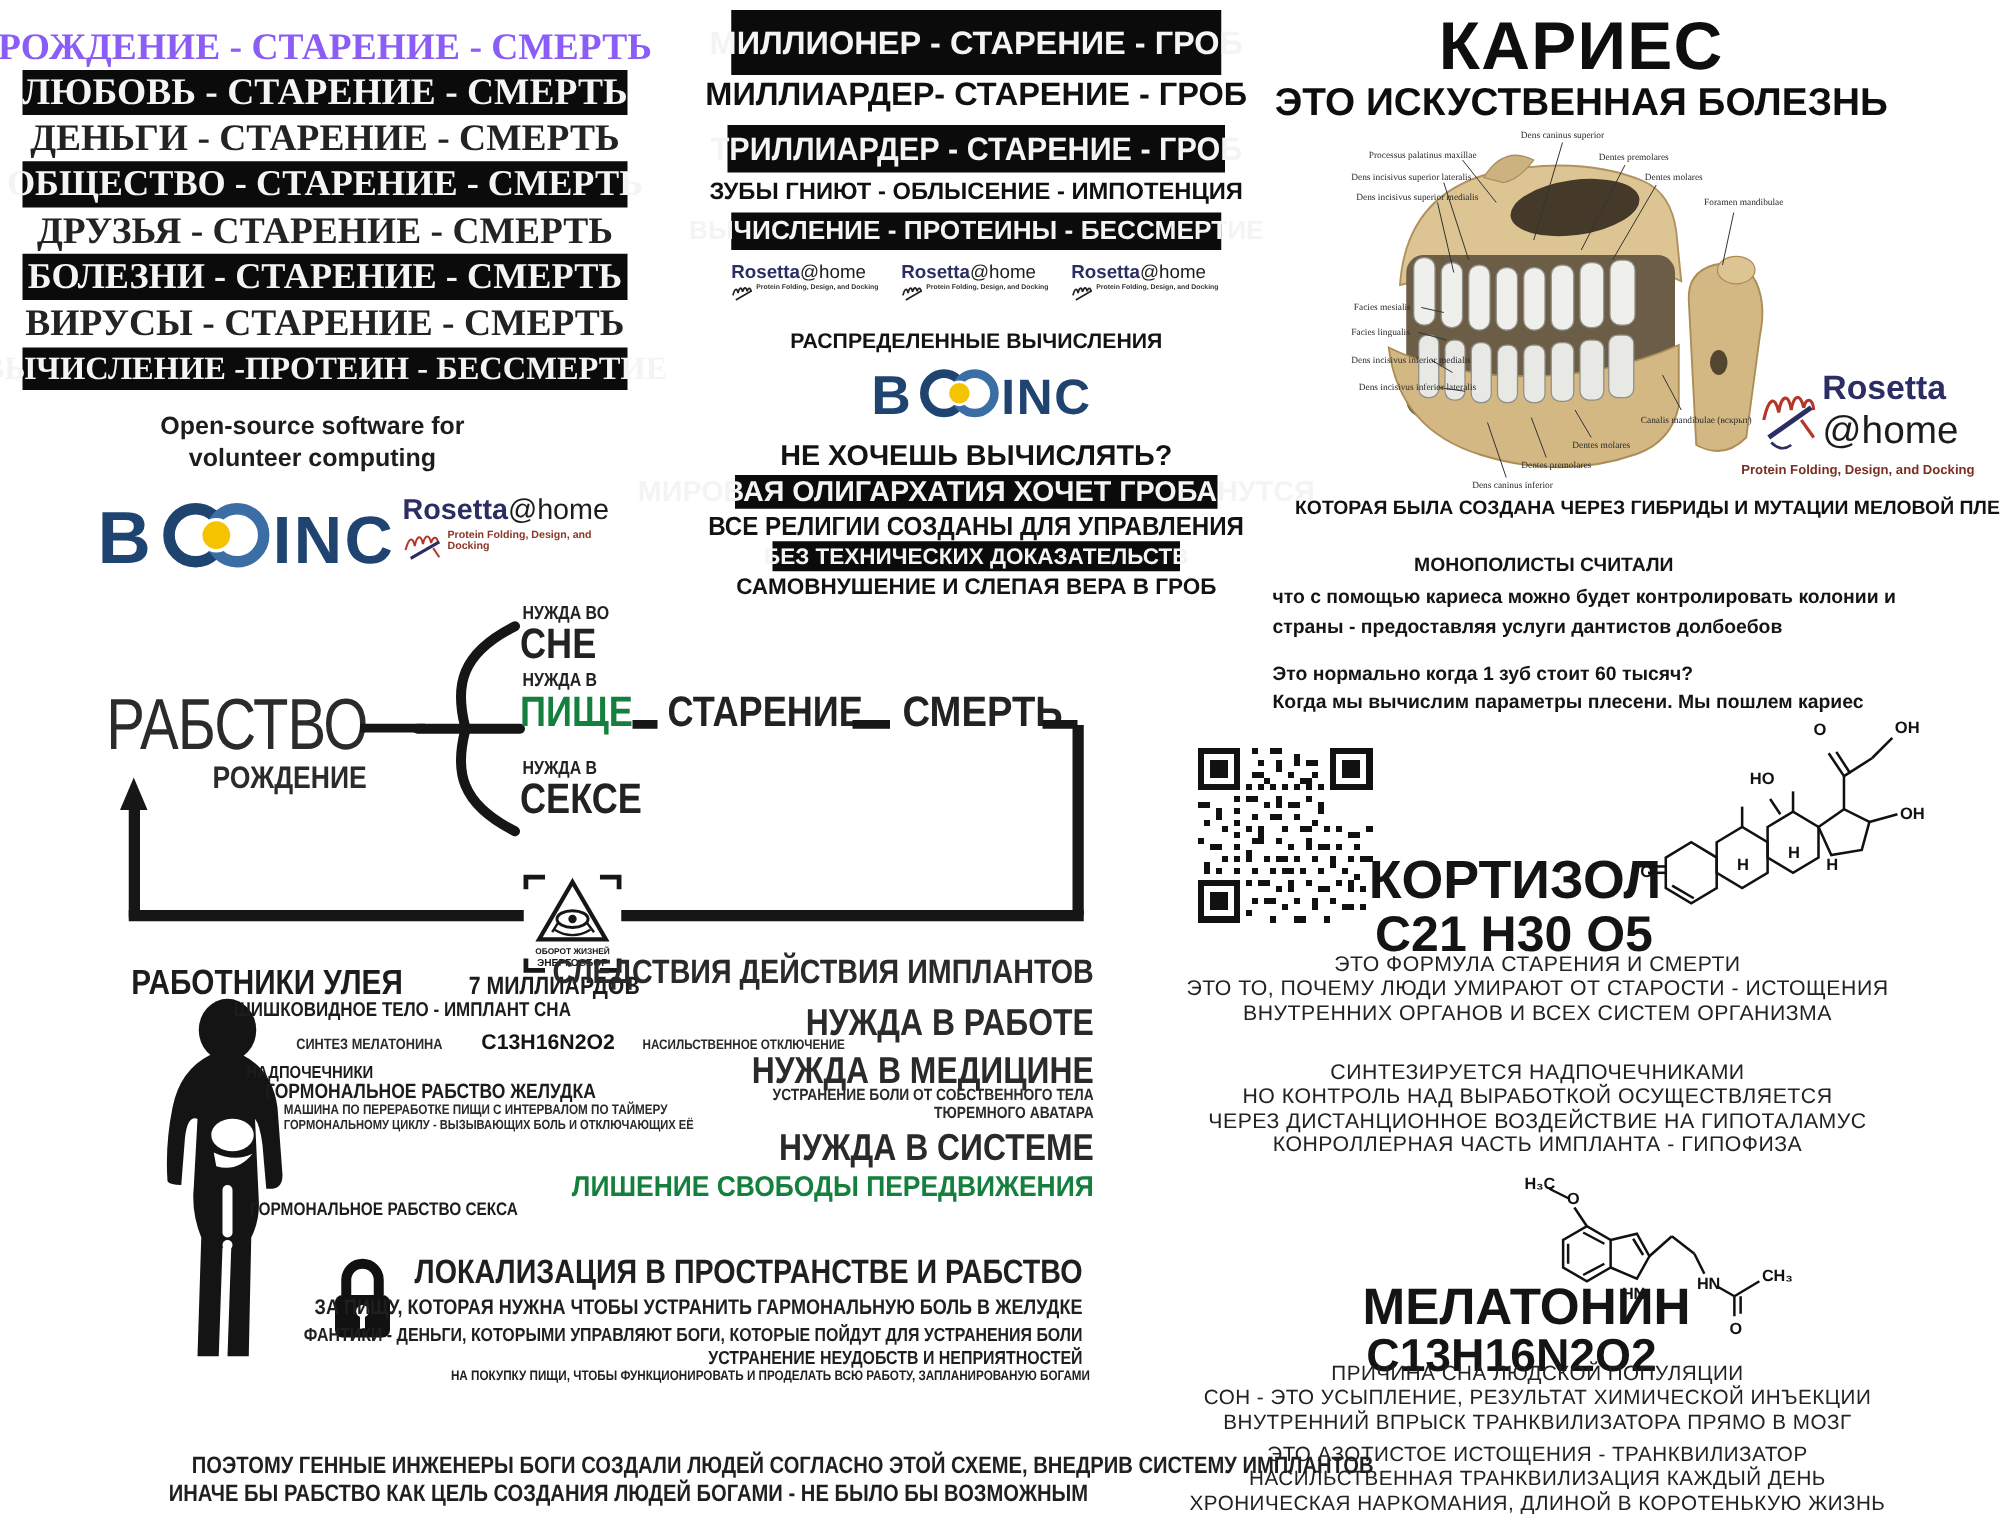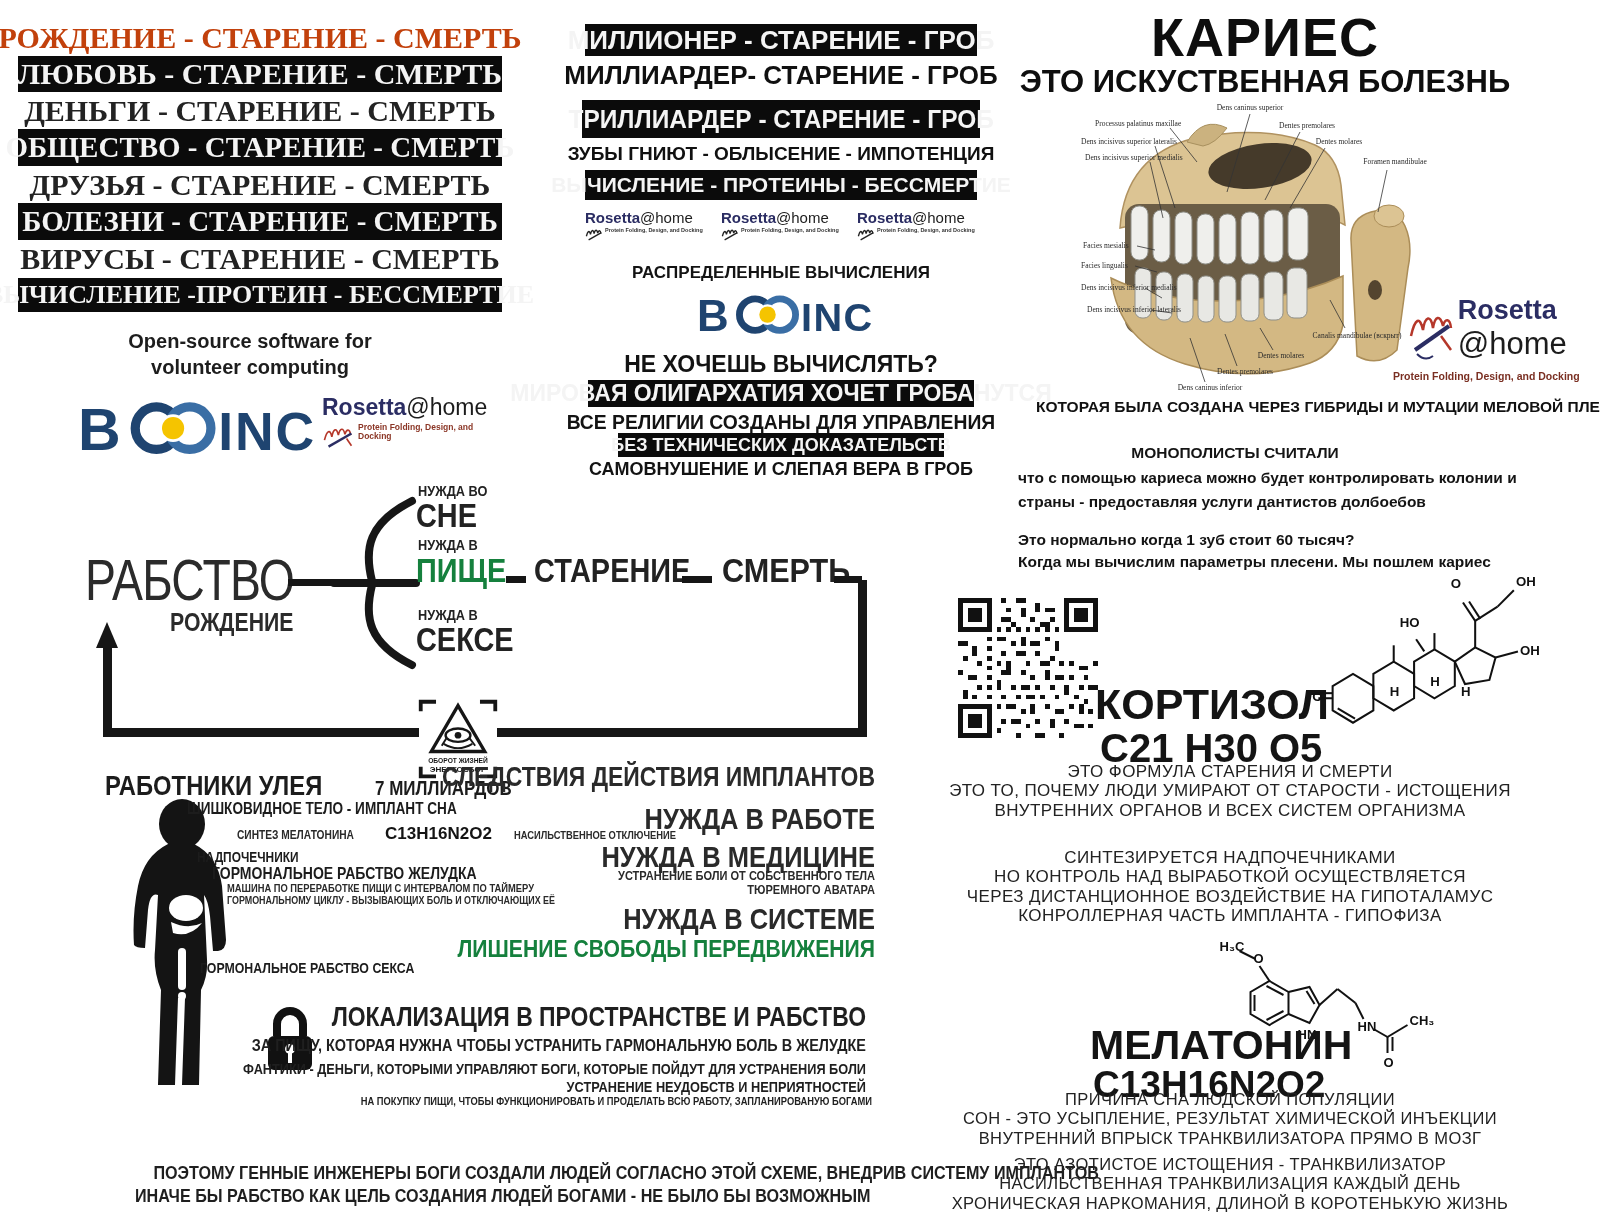--- a/index.html
+++ b/index.html
@@ -25,21 +25,21 @@
   svg{display:block;overflow:visible}
   .jlabel{font-size:7.5px;fill:#2a2a2a;font-family:"Liberation Serif",serif}
   .atom{font-size:13px;fill:#111;font-weight:700;font-family:"Liberation Sans",sans-serif}
 </style>
 </head>
 <body>
 
 <div class="page">
 
   <div class="abs" style="left:18px;top:20px;width:484px">
-    <div class="rowc serif" style="height:36px;font-size:30px;color:#c2410c">
+    <div class="rowc serif" style="height:36px;font-size:30px;color:#8b5cf6">
         <span>РОЖДЕНИЕ - СТАРЕНИЕ - СМЕРТЬ</span>
       </div>
     <div class="rowc serif bar" style="height:36px;font-size:30px">
         <span>ЛЮБОВЬ - СТАРЕНИЕ - СМЕРТЬ</span>
       </div>
     <div class="rowc serif" style="height:37px;font-size:30px;color:#232323">
         <span>ДЕНЬГИ - СТАРЕНИЕ - СМЕРТЬ</span>
       </div>
     <div class="rowc serif bar" style="height:37px;font-size:29px">
         <span>ОБЩЕСТВО - СТАРЕНИЕ - СМЕРТЬ</span>
@@ -79,21 +79,21 @@
     <div style="display:flex;align-items:flex-start;margin-top:2px">
       <svg width="36" height="30" viewBox="0 0 44 34" style="flex:none">
         <path d="M3,22 C6,10 10,8 12,18 C14,8 18,6 20,16 C22,7 26,6 28,15 C30,8 34,8 35,16" fill="none" stroke="#b5372a" stroke-width="2"></path>
         <path d="M8,30 L36,14" stroke="#2b2d63" stroke-width="3"></path>
         <path d="M30,20 l6,9" stroke="#b5372a" stroke-width="2"></path>
       </svg>
       <div class="rostag" style="font-size:8.5px;margin-top:2px">Protein Folding, Design, and Docking</div>
     </div>
   </div>
 
-  <div class="abs bar b" style="left:585px;top:24px;width:392px;height:32px;font-size:26px">
+  <div class="abs bar b" style="left:585px;top:8px;width:392px;height:52px;font-size:26px">
       <span>МИЛЛИОНЕР - СТАРЕНИЕ - ГРОБ</span>
     </div>
   <div class="abs rowc b" style="left:585px;top:58px;width:392px;height:34px;font-size:26px;color:#101010">
       <span>МИЛЛИАРДЕР- СТАРЕНИЕ - ГРОБ</span>
     </div>
   <div class="abs bar b" style="left:582px;top:100px;width:398px;height:38px;font-size:26px">
       <span class="cx" style="transform:scaleX(.94)">ТРИЛЛИАРДЕР - СТАРЕНИЕ - ГРОБ</span>
     </div>
   <div class="abs rowc b" style="left:585px;top:142px;width:392px;height:24px;font-size:19px;color:#101010">
       <span>ЗУБЫ ГНИЮТ - ОБЛЫСЕНИЕ - ИМПОТЕНЦИЯ</span>

